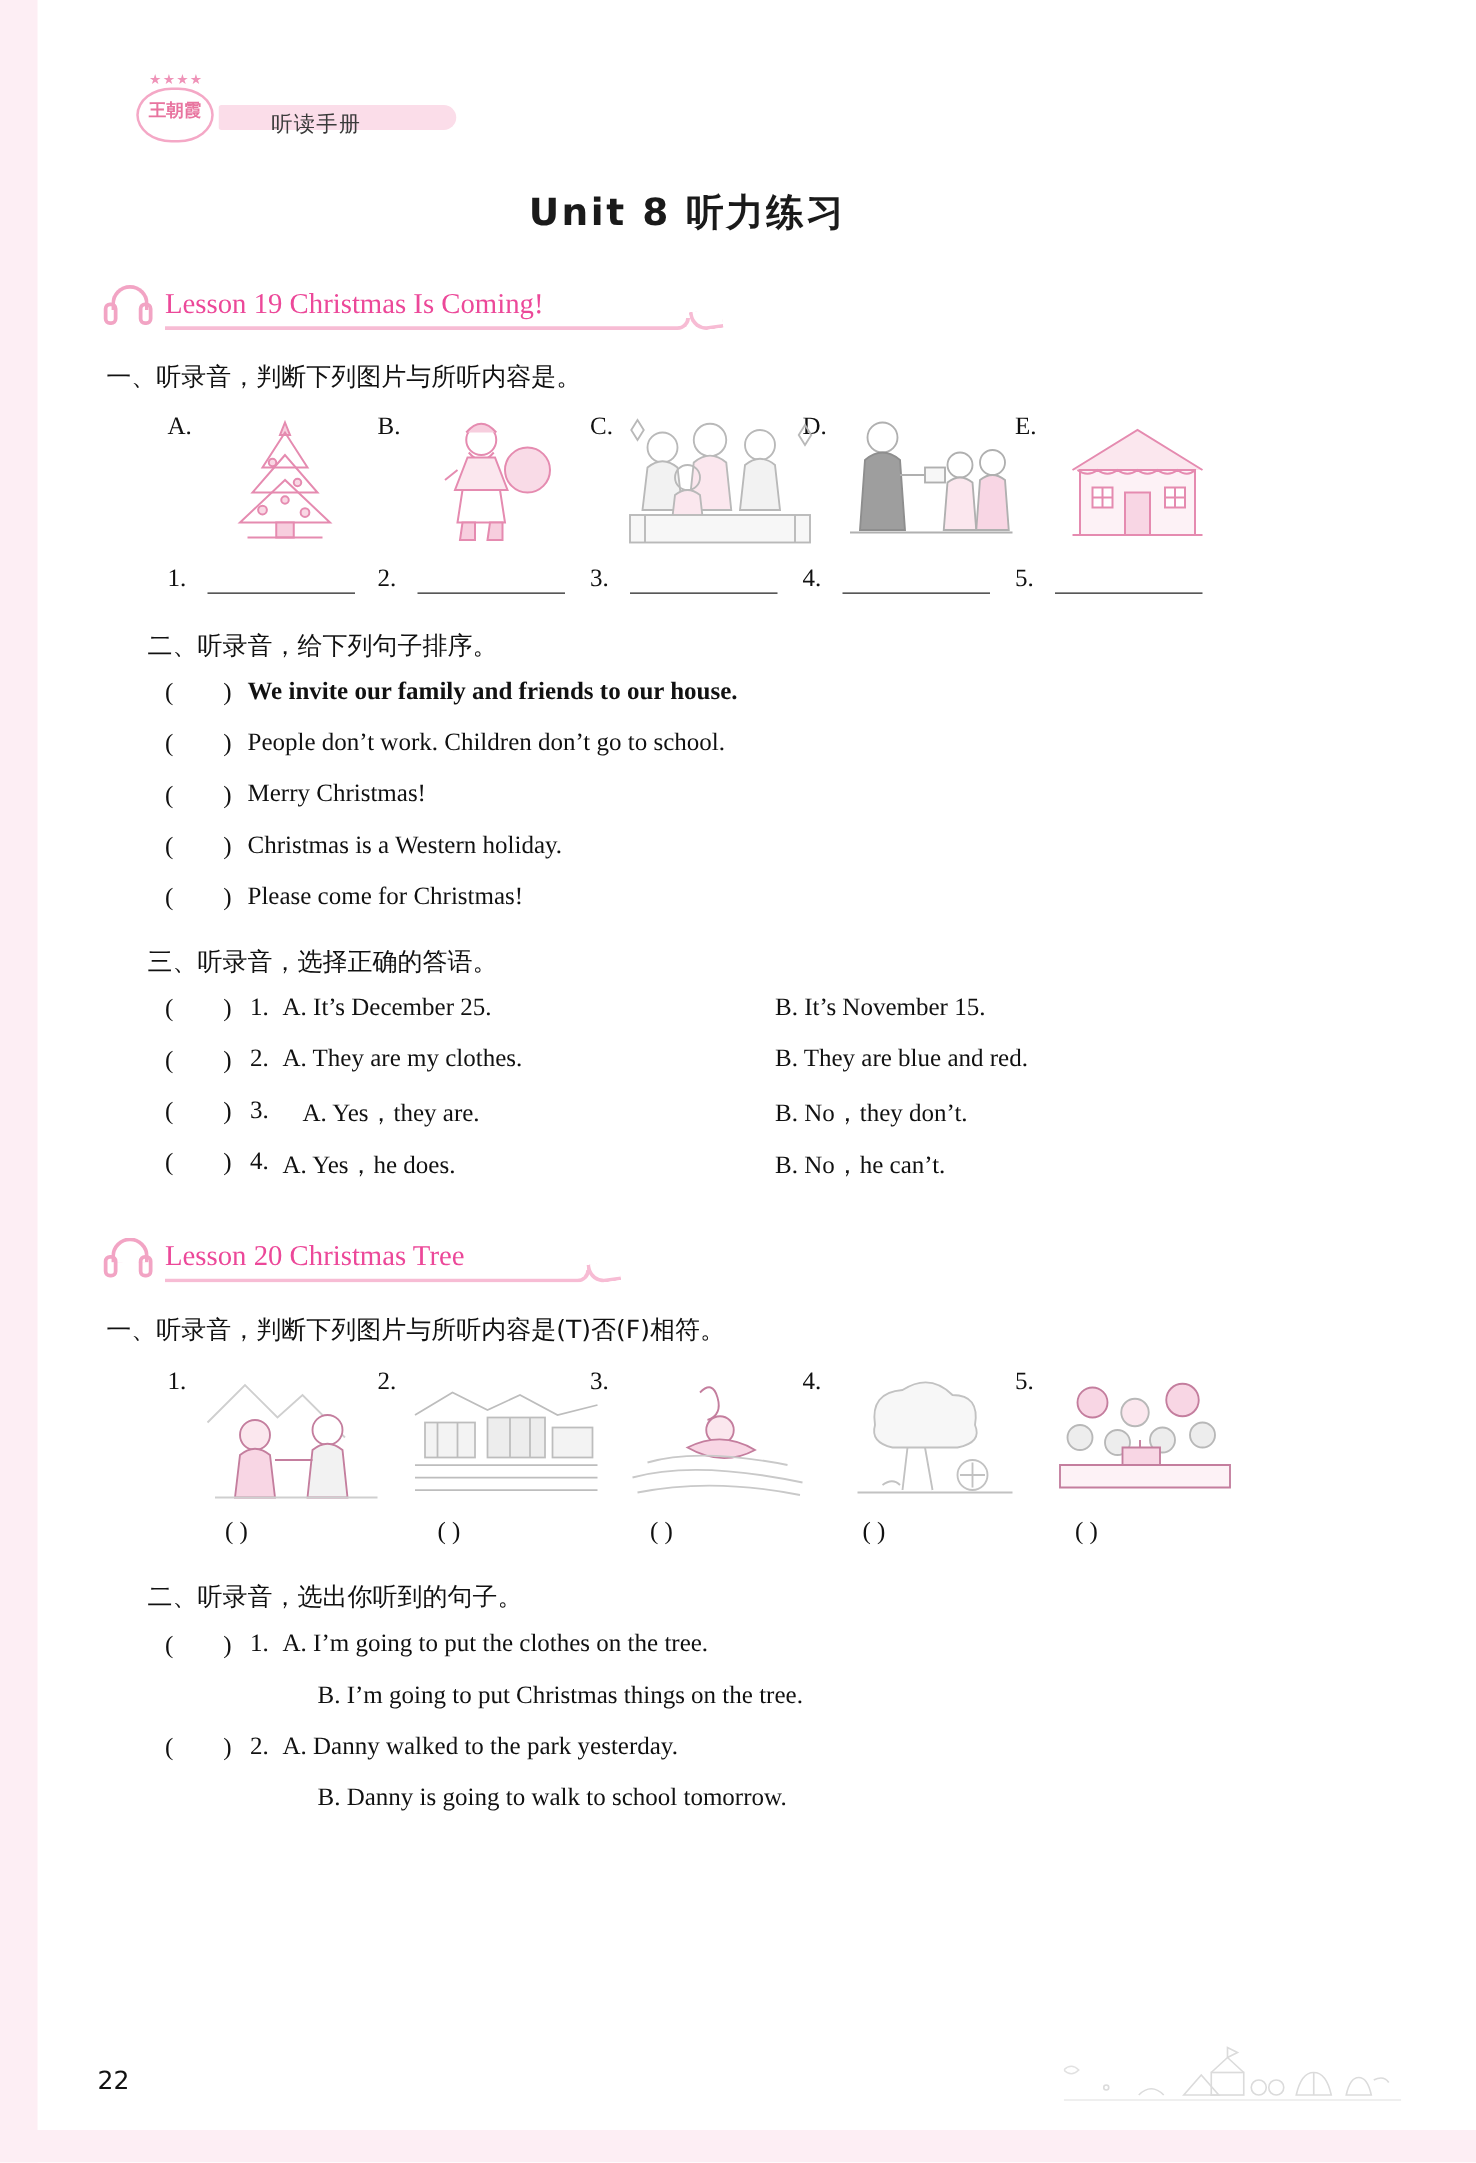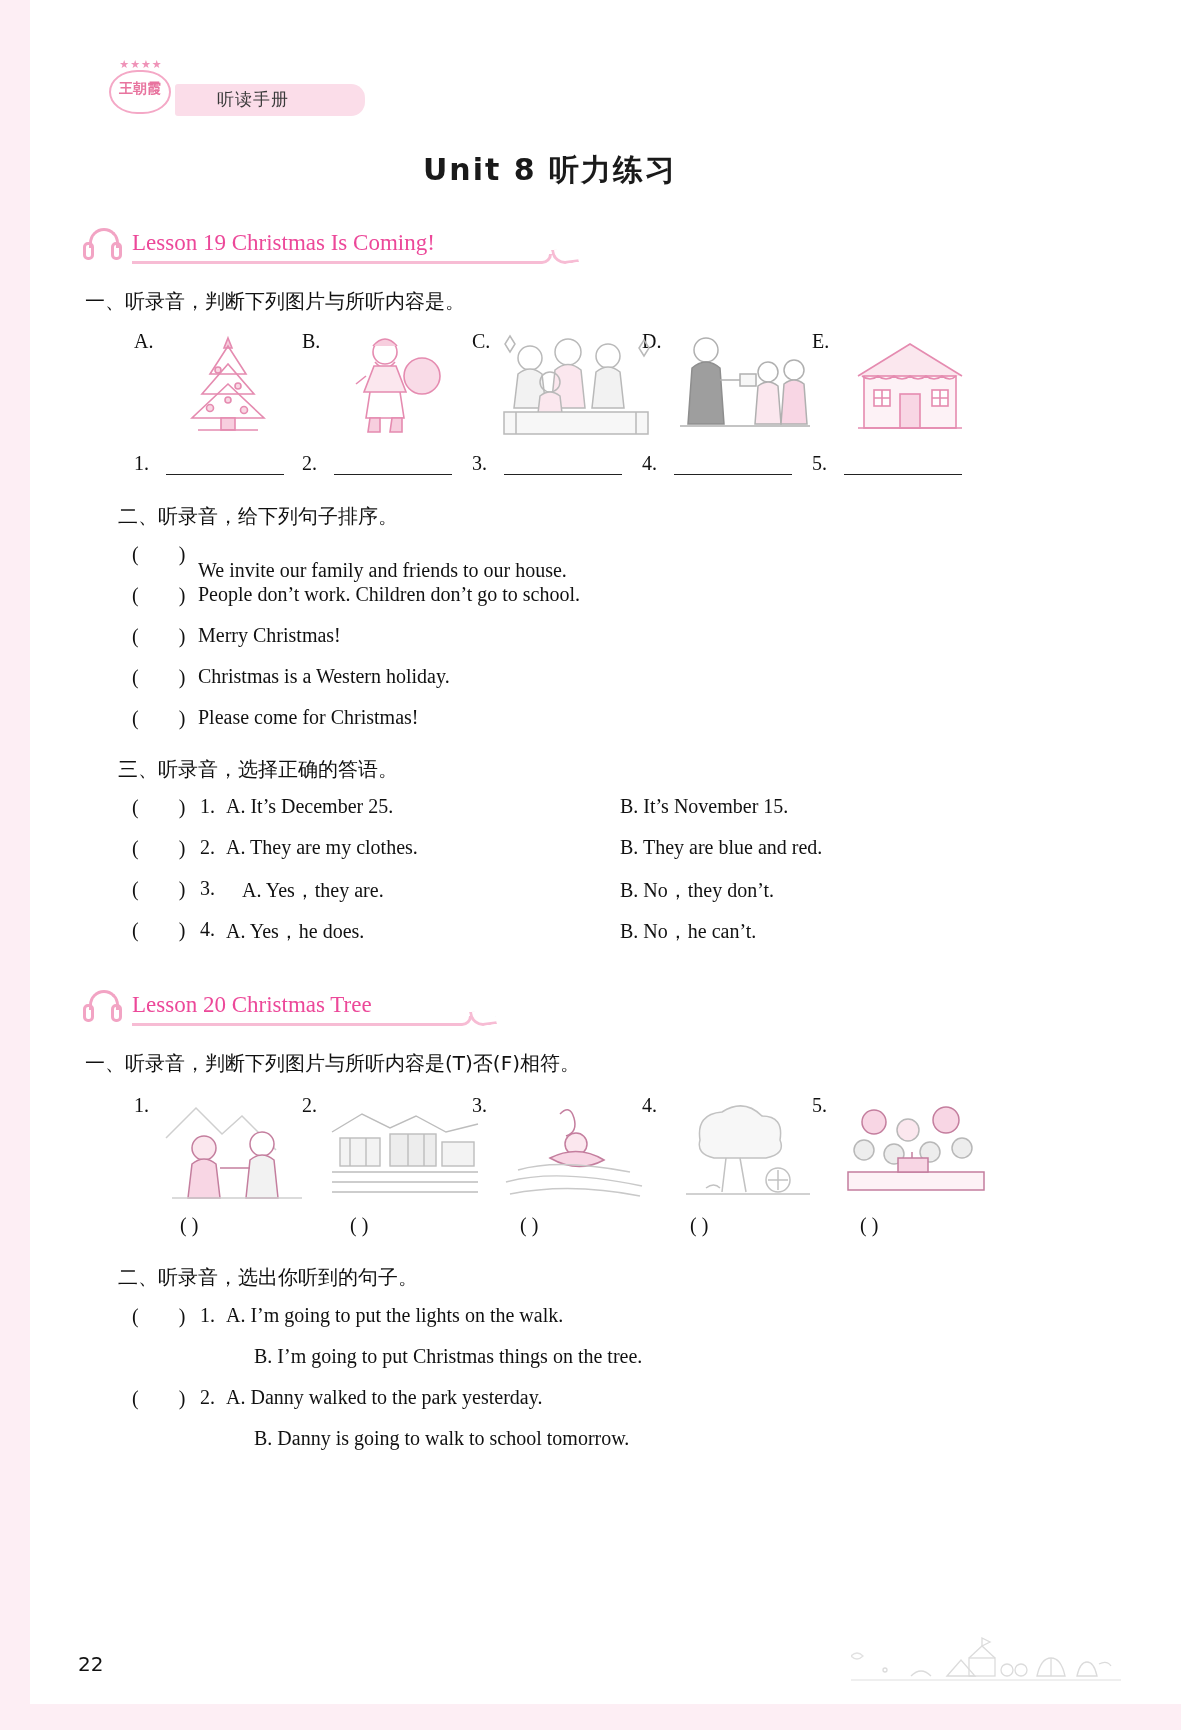--- a/index.html
+++ b/index.html
@@ -75,21 +75,21 @@
     font-size: 14px;
     color: #e8749f;
     font-family: "DejaVu Sans", sans-serif;
     font-weight: bold;
   }
   .header-bar {
     position: absolute;
     left: 100px;
     top: 32px;
     width: 190px;
-    height: 32px;
+    height: 20px;
     background: #fbdde9;
     border-radius: 3px 14px 14px 3px;
   }
   .header-bar .label {
     position: absolute;
     left: 42px;
     top: 4px;
     font-size: 17px;
     color: #3a3a3a;
     font-family: "DejaVu Sans", sans-serif;
@@ -401,21 +401,21 @@
     <div class="numlabel" style="left:442px; top:452px;">3.</div>
     <div class="blank-line" style="left:474px; top:474px; width:118px;"></div>
     <div class="numlabel" style="left:612px; top:452px;">4.</div>
     <div class="blank-line" style="left:644px; top:474px; width:118px;"></div>
     <div class="numlabel" style="left:782px; top:452px;">5.</div>
     <div class="blank-line" style="left:814px; top:474px; width:118px;"></div>
 
     <div class="q-head" style="left:88px; top:503px;">二、听录音，给下列句子排序。</div>
 
     <div class="paren" style="left:102px; top:543px;">(&nbsp;&nbsp;&nbsp;&nbsp;&nbsp;&nbsp;&nbsp;&nbsp;)</div>
-    <div class="line-en" style="left:168px; top:559px;">We invite our family and friends to our house.</div>
+    <div class="line-en" style="left:168px; top:542px;font-weight:bold;">We invite our family and friends to our house.</div>
 
     <div class="paren" style="left:102px; top:584px;">(&nbsp;&nbsp;&nbsp;&nbsp;&nbsp;&nbsp;&nbsp;&nbsp;)</div>
     <div class="line-en" style="left:168px; top:583px;">People don’t work. Children don’t go to school.</div>
 
     <div class="paren" style="left:102px; top:625px;">(&nbsp;&nbsp;&nbsp;&nbsp;&nbsp;&nbsp;&nbsp;&nbsp;)</div>
     <div class="line-en" style="left:168px; top:624px;">Merry Christmas!</div>
 
     <div class="paren" style="left:102px; top:666px;">(&nbsp;&nbsp;&nbsp;&nbsp;&nbsp;&nbsp;&nbsp;&nbsp;)</div>
     <div class="line-en" style="left:168px; top:665px;">Christmas is a Western holiday.</div>
 
@@ -536,21 +536,21 @@
     <div class="paren" style="left:150px; top:1214px;">(        )</div>
     <div class="paren" style="left:320px; top:1214px;">(        )</div>
     <div class="paren" style="left:490px; top:1214px;">(        )</div>
     <div class="paren" style="left:660px; top:1214px;">(        )</div>
     <div class="paren" style="left:830px; top:1214px;">(        )</div>
 
     <div class="q-head" style="left:88px; top:1264px;">二、听录音，选出你听到的句子。</div>
 
     <div class="paren" style="left:102px; top:1305px;">(&nbsp;&nbsp;&nbsp;&nbsp;&nbsp;&nbsp;&nbsp;&nbsp;)</div>
     <div class="line-en" style="left:170px; top:1304px;">1.</div>
-    <div class="line-en" style="left:196px; top:1304px;">A. I’m going to put the lights on the walk.</div>
+    <div class="line-en" style="left:196px; top:1304px;">A. I’m going to put the clothes on the tree.</div>
     <div class="line-en" style="left:224px; top:1345px;">B. I’m going to put Christmas things on the tree.</div>
 
     <div class="paren" style="left:102px; top:1387px;">(&nbsp;&nbsp;&nbsp;&nbsp;&nbsp;&nbsp;&nbsp;&nbsp;)</div>
     <div class="line-en" style="left:170px; top:1386px;">2.</div>
     <div class="line-en" style="left:196px; top:1386px;">A. Danny walked to the park yesterday.</div>
     <div class="line-en" style="left:224px; top:1427px;">B. Danny is going to walk to school tomorrow.</div>
 
     <div class="page-number">22</div>
     <div class="footer-deco">
       <svg width="270" height="60" viewBox="0 0 270 60">

